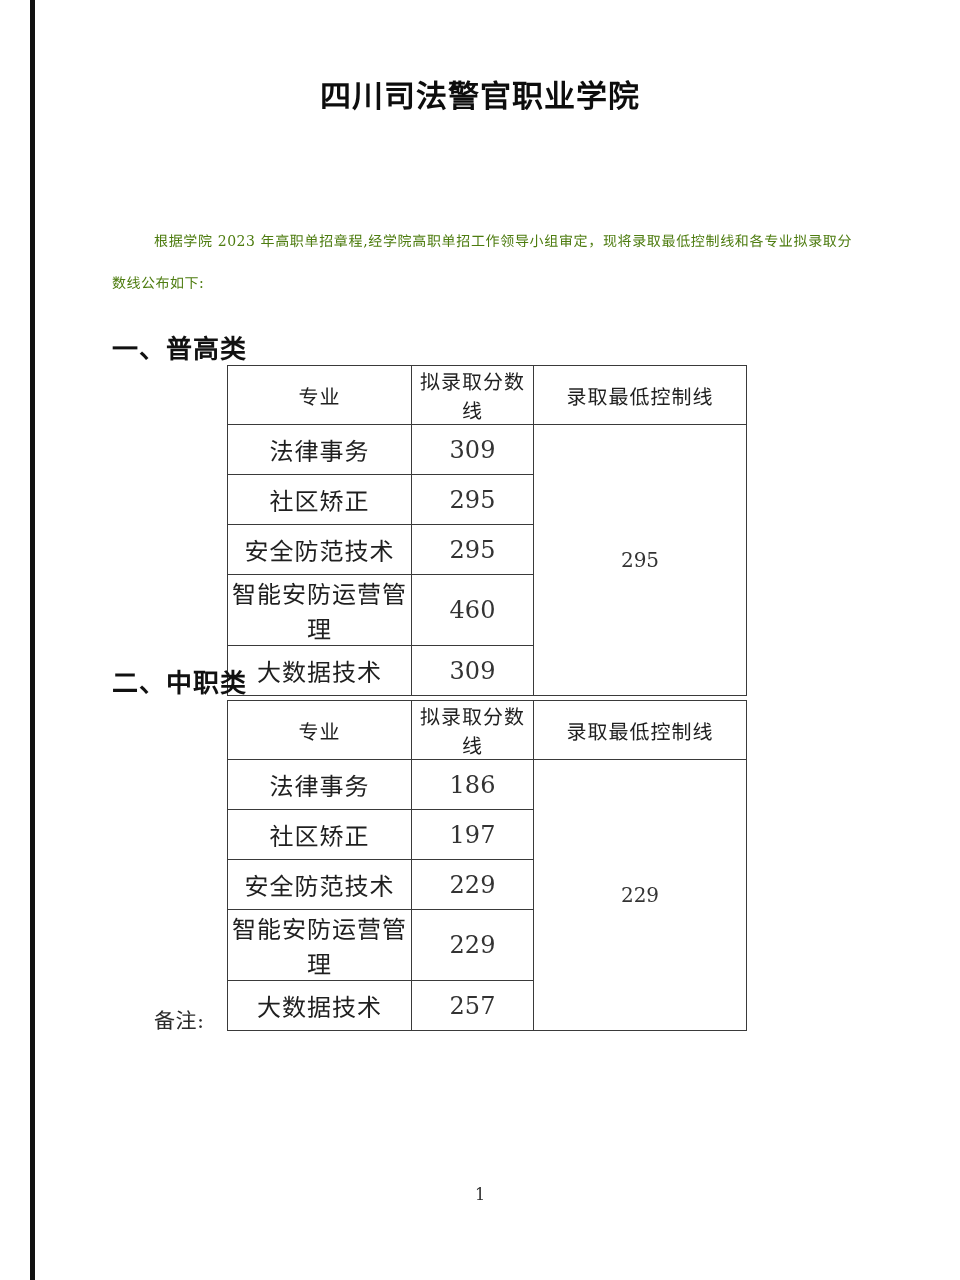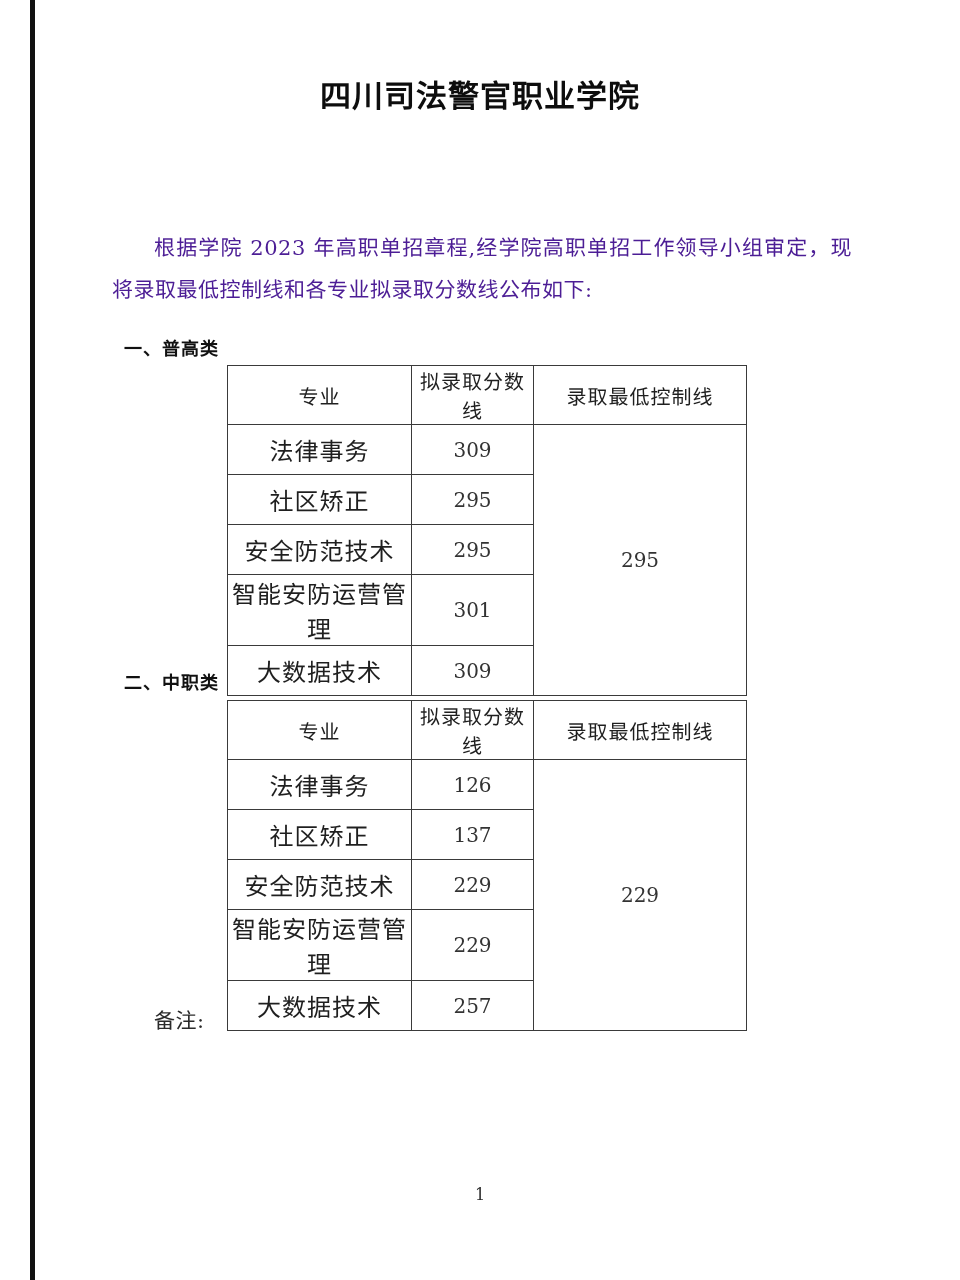--- a/index.html
+++ b/index.html
@@ -56,38 +56,37 @@
     font-size: 31px;
     line-height: 40px;
   }
 
   
   .intro {
     position: absolute;
     left: 112px;
     top: 206px;
     width: 740px;
-    font-size: 21px;
+    font-size: 14px;
     line-height: 42px;
     text-indent: 42px;
     text-align: justify;
-    color: #4c1d95;
+    color: #4d7c0f;
     letter-spacing: 0.5px;
   }
 
   
   .section-heading {
     position: absolute;
     left: 112px;
-    font-size: 18px;
+    font-size: 26px;
     font-weight: bold;
     line-height: 30px;
     color: #111111;
     letter-spacing: 1px;
-    margin-left: 12px;
   }
   .section-heading-1 { top: 334px; }
   .section-heading-2 { top: 668px; text-align: right; }
 
   
   .score-table {
     position: absolute;
     left: 227px;
     width: 519px;
     border-collapse: collapse;
@@ -107,21 +106,21 @@
     padding: 0;
     height: 49px;
   }
   .score-table thead th { height: 47px; }
 
   .col-major  { width: 184px; }
   .col-score  { width: 122px; }
   .col-cutoff { width: 213px; }
 
   .cell-major  { font-size: 24px; letter-spacing: 1px; }
-  .cell-score  { font-size: 20px; color: #333333; }
+  .cell-score  { font-size: 24px; color: #333333; }
   .cell-cutoff { font-size: 20px; color: #333333; }
   .head-cell   { font-size: 20px; letter-spacing: 1px; }
 
   
   .notes {
     position: absolute;
     left: 112px;
     width: 740px;
     font-size: 21px;
     line-height: 42px;
@@ -178,21 +177,21 @@
       <tr>
         <td class="cell-major">社区矫正</td>
         <td class="cell-score">295</td>
       </tr>
       <tr>
         <td class="cell-major">安全防范技术</td>
         <td class="cell-score">295</td>
       </tr>
       <tr>
         <td class="cell-major">智能安防运营管理</td>
-        <td class="cell-score">301</td>
+        <td class="cell-score">460</td>
       </tr>
       <tr>
         <td class="cell-major">大数据技术</td>
         <td class="cell-score">309</td>
       </tr>
     </tbody>
   </table>
 
   <div class="section-heading section-heading-2">二、中职类</div>
 
@@ -205,26 +204,26 @@
     <thead>
       <tr>
         <th class="head-cell">专业</th>
         <th class="head-cell">拟录取分数线</th>
         <th class="head-cell">录取最低控制线</th>
       </tr>
     </thead>
     <tbody>
       <tr>
         <td class="cell-major">法律事务</td>
-        <td class="cell-score">126</td>
+        <td class="cell-score">186</td>
         <td class="cell-cutoff" rowspan="5">229</td>
       </tr>
       <tr>
         <td class="cell-major">社区矫正</td>
-        <td class="cell-score">137</td>
+        <td class="cell-score">197</td>
       </tr>
       <tr>
         <td class="cell-major">安全防范技术</td>
         <td class="cell-score">229</td>
       </tr>
       <tr>
         <td class="cell-major">智能安防运营管理</td>
         <td class="cell-score">229</td>
       </tr>
       <tr>

